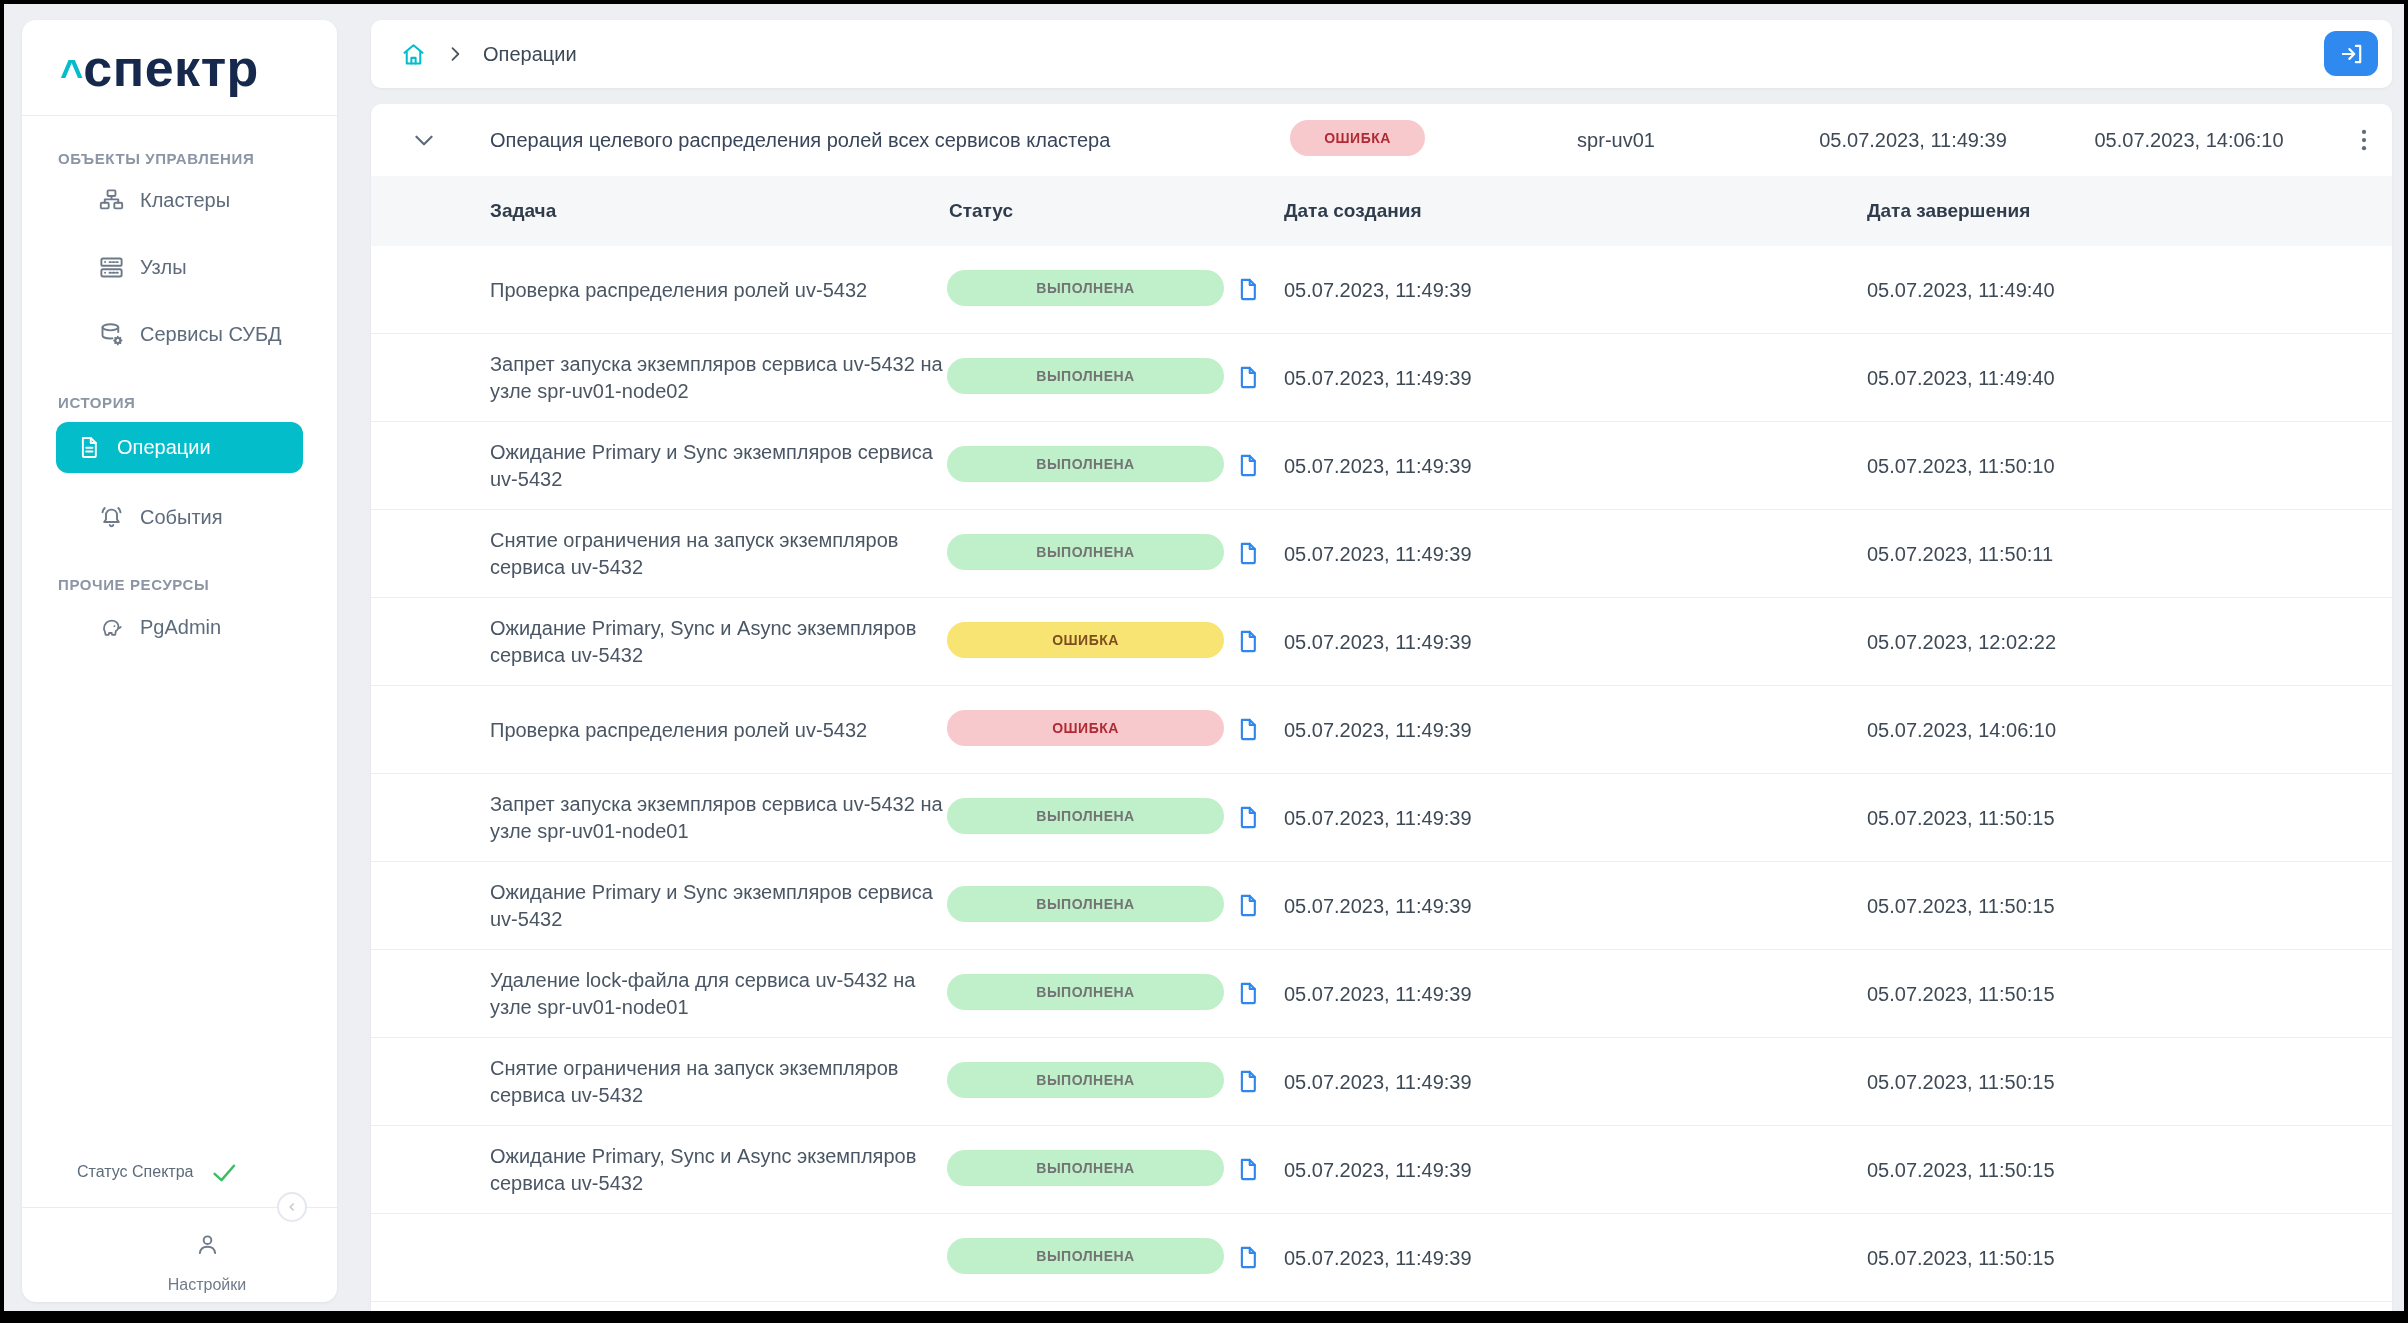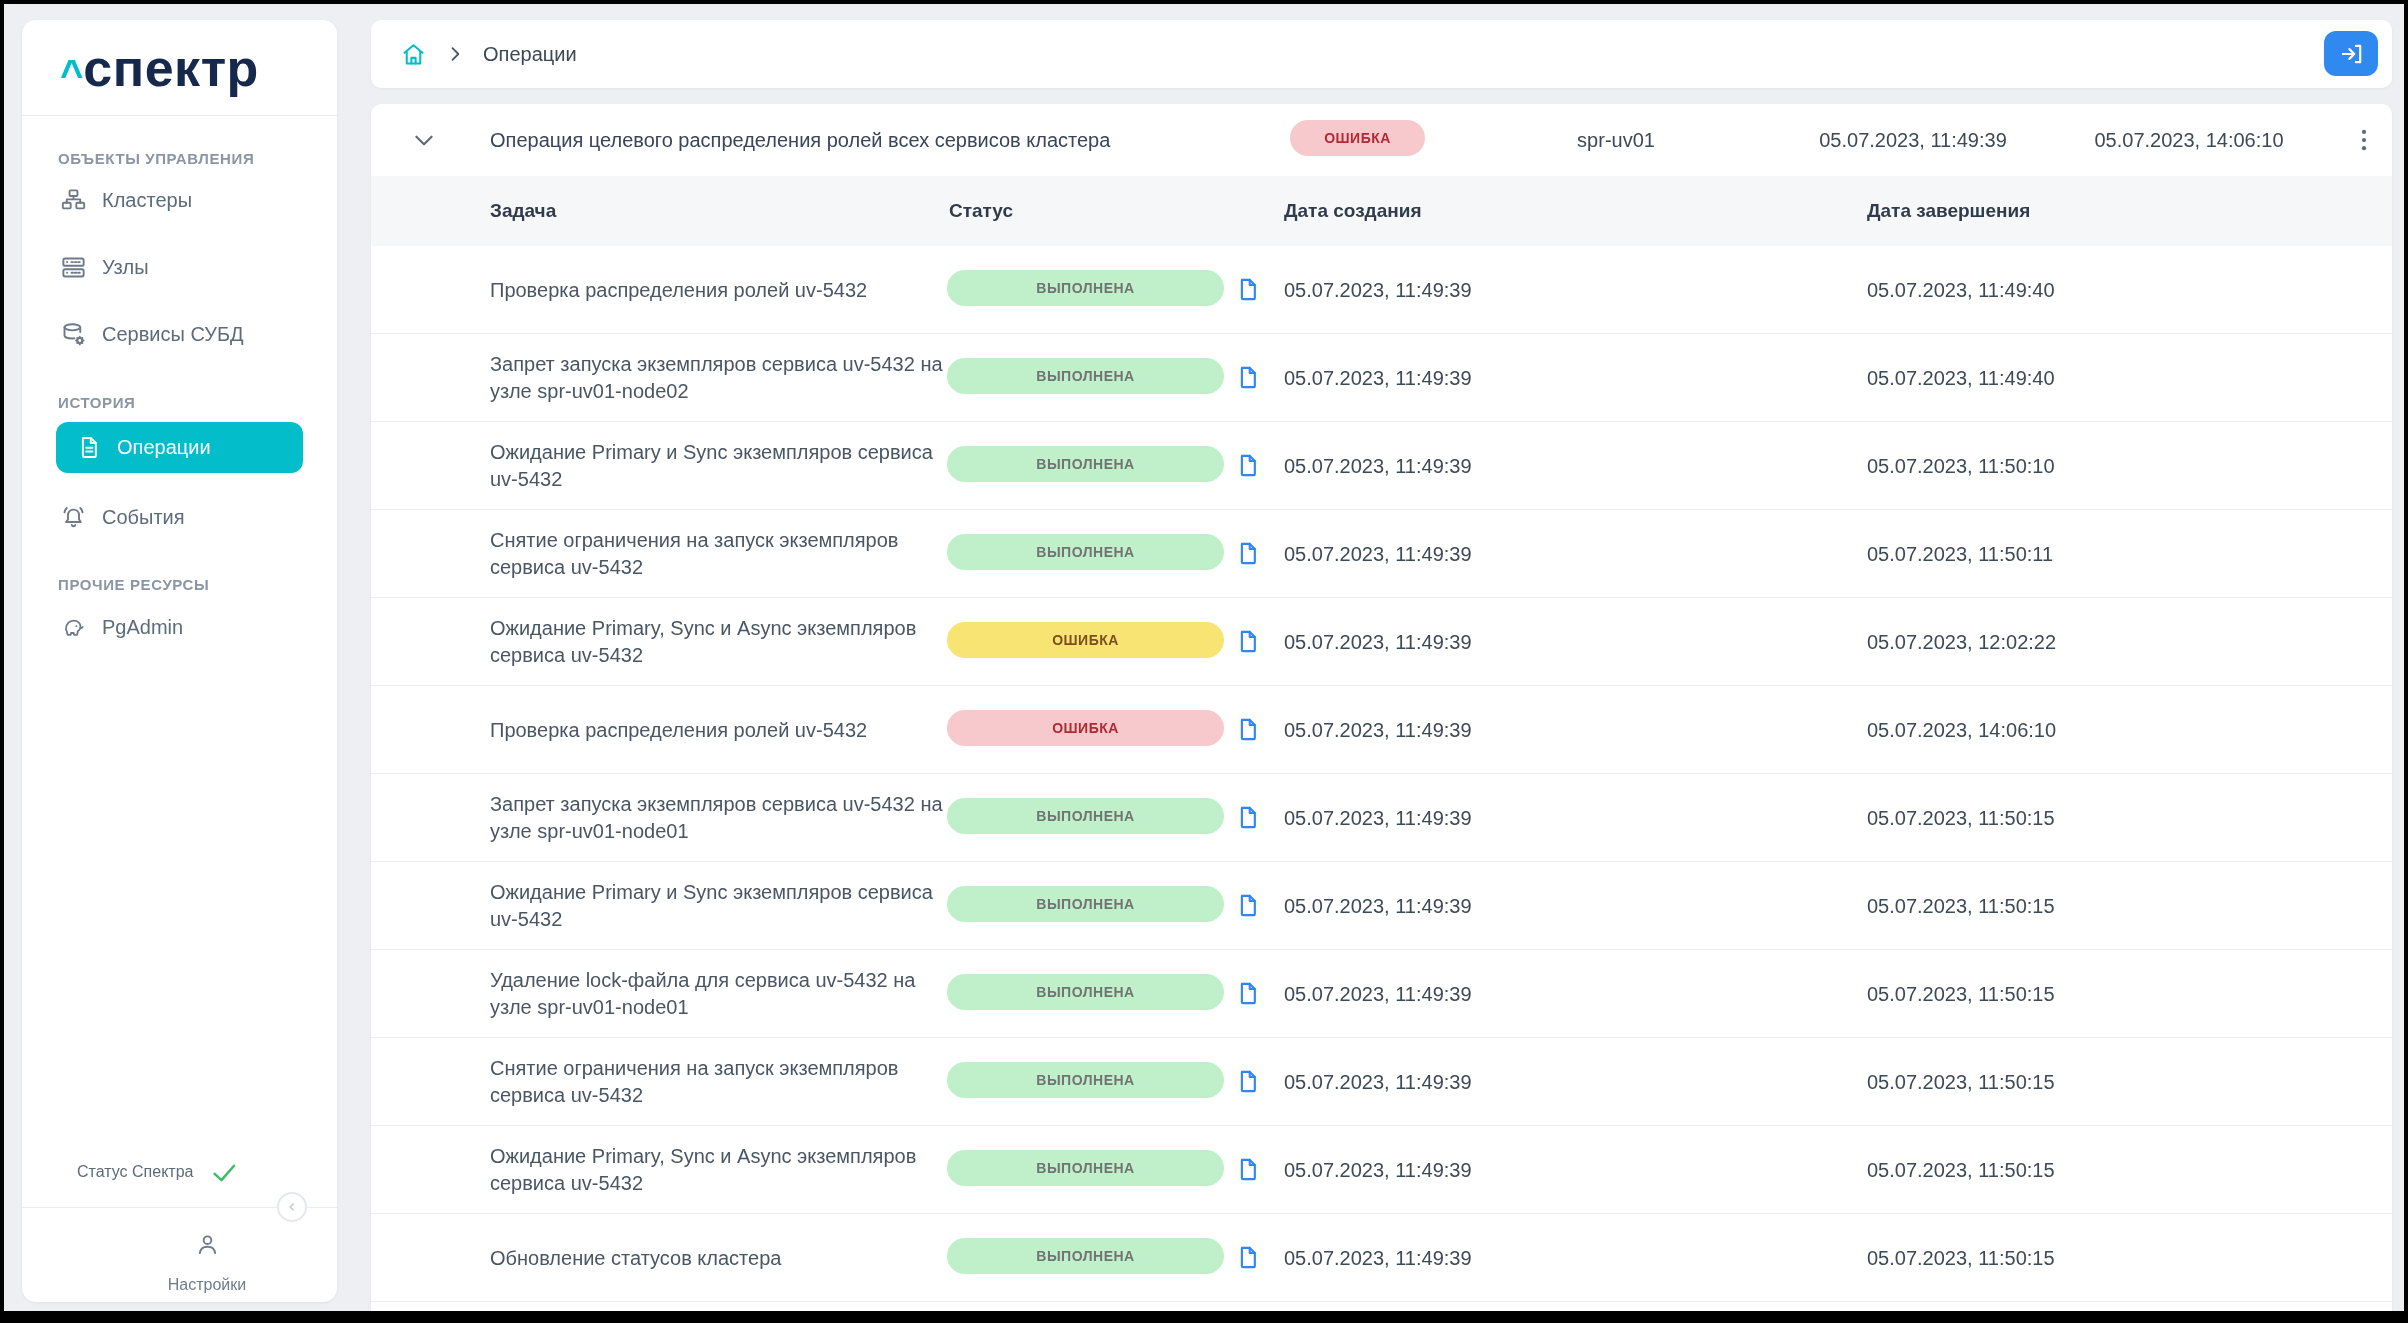--- a/index.html
+++ b/index.html
@@ -12,21 +12,21 @@
 
   
   .sidebar{position:absolute;left:18px;top:16px;width:315px;height:1282px;background:#fff;
     border-radius:14px;box-shadow:0 1px 3px rgba(30,40,60,.06);}
   .logo-row{position:absolute;left:0;top:0;right:0;height:96px;border-bottom:1px solid #e9ebef;
     display:flex;align-items:center;padding-left:38px;box-sizing:border-box;}
   .logo-caret{color:#04bdcb;font-weight:bold;font-size:40px;line-height:30px;transform:translateY(6px);}
   .logo-text{color:#16294c;font-weight:bold;font-size:52px;letter-spacing:.5px;}
   .section-label{position:absolute;left:36px;font-size:15px;font-weight:bold;color:#8b95a4;letter-spacing:.6px;}
   .nav-item{position:absolute;left:0;right:0;height:48px;display:flex;align-items:center;
-    padding-left:38px;box-sizing:border-box;color:#5d6b7a;font-size:20px;gap:15px;cursor:pointer;}
+    padding-left:76px;box-sizing:border-box;color:#5d6b7a;font-size:20px;gap:15px;cursor:pointer;}
   .nav-item .ic{width:27px;height:27px;flex:0 0 27px;color:#6e7a88;}
   .nav-item.active{left:34px;right:34px;padding-left:19px;background:#04bdcb;border-radius:12px;
     color:#fff;height:51px;}
   .nav-item.active .ic{color:#fff;}
   .side-status{position:absolute;left:0;right:0;height:48px;display:flex;align-items:center;
     padding-left:55px;box-sizing:border-box;color:#5d6b7a;font-size:16px;gap:16px;}
   .side-divider{position:absolute;left:0;right:0;height:1px;background:#e9ebef;}
   .collapse-btn{position:absolute;width:30px;height:30px;border-radius:50%;background:#fff;
     border:2px solid #e4e8ed;box-sizing:border-box;display:flex;align-items:center;justify-content:center;
     color:#c3cad3;cursor:pointer;}
@@ -380,21 +380,20 @@
       <svg viewBox="0 0 24 24" fill="none" stroke="currentColor" stroke-width="1.9" stroke-linecap="round" stroke-linejoin="round">
         <path d="M7 3.5h7l4.5 4.5v11.5a1 1 0 0 1-1 1H8a1 1 0 0 1-1-1V3.5z"></path>
         <path d="M14 3.5V8h4.5"></path>
       </svg>
     </span>
     <div class="cell-created">05.07.2023, 11:49:39</div>
     <div class="cell-finished">05.07.2023, 11:50:15</div>
   </div>
 
   <div class="trow">
-    <div class="cell-task">Обновление статусов кластера</div>
     <div class="badge cell-badge badge-success">ВЫПОЛНЕНА</div>
     <span class="doc-btn">
       <svg viewBox="0 0 24 24" fill="none" stroke="currentColor" stroke-width="1.9" stroke-linecap="round" stroke-linejoin="round">
         <path d="M7 3.5h7l4.5 4.5v11.5a1 1 0 0 1-1 1H8a1 1 0 0 1-1-1V3.5z"></path>
         <path d="M14 3.5V8h4.5"></path>
       </svg>
     </span>
     <div class="cell-created">05.07.2023, 11:49:39</div>
     <div class="cell-finished">05.07.2023, 11:50:15</div>
   </div>

